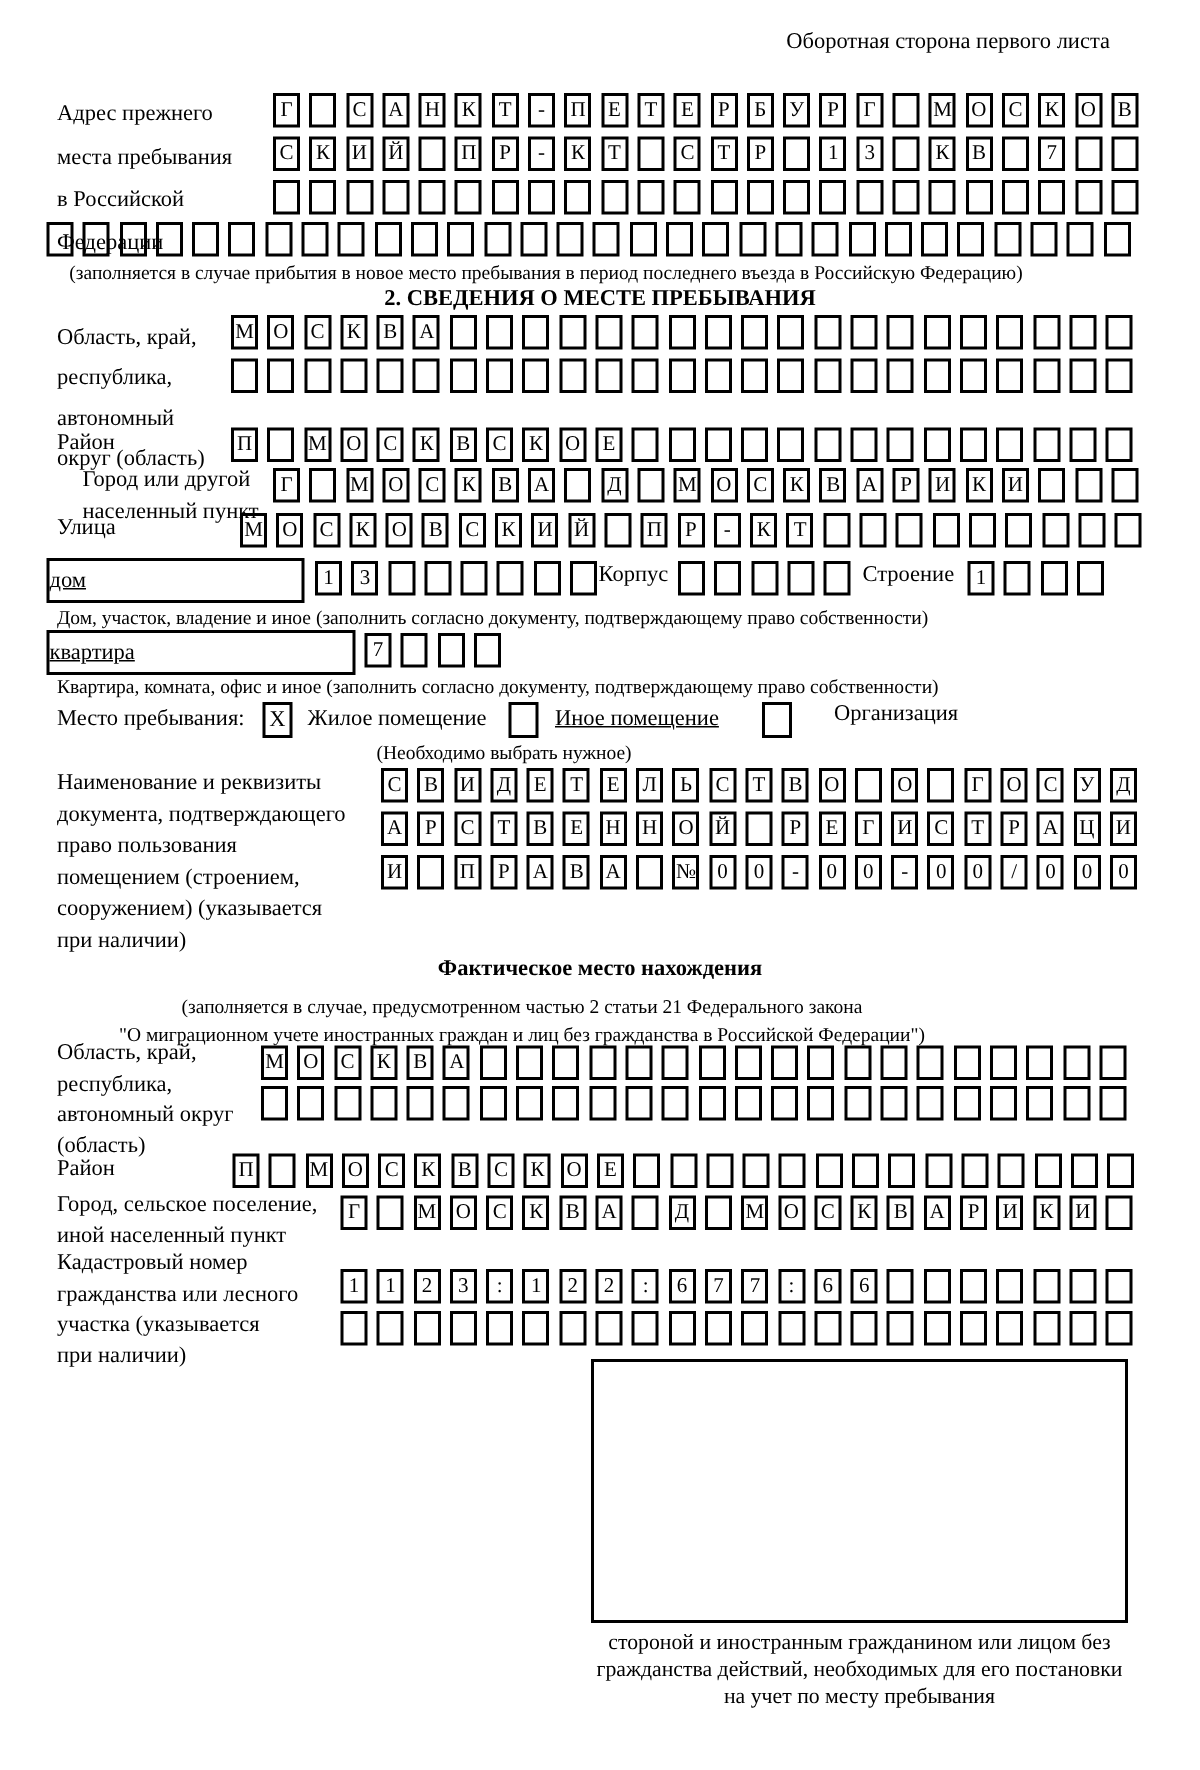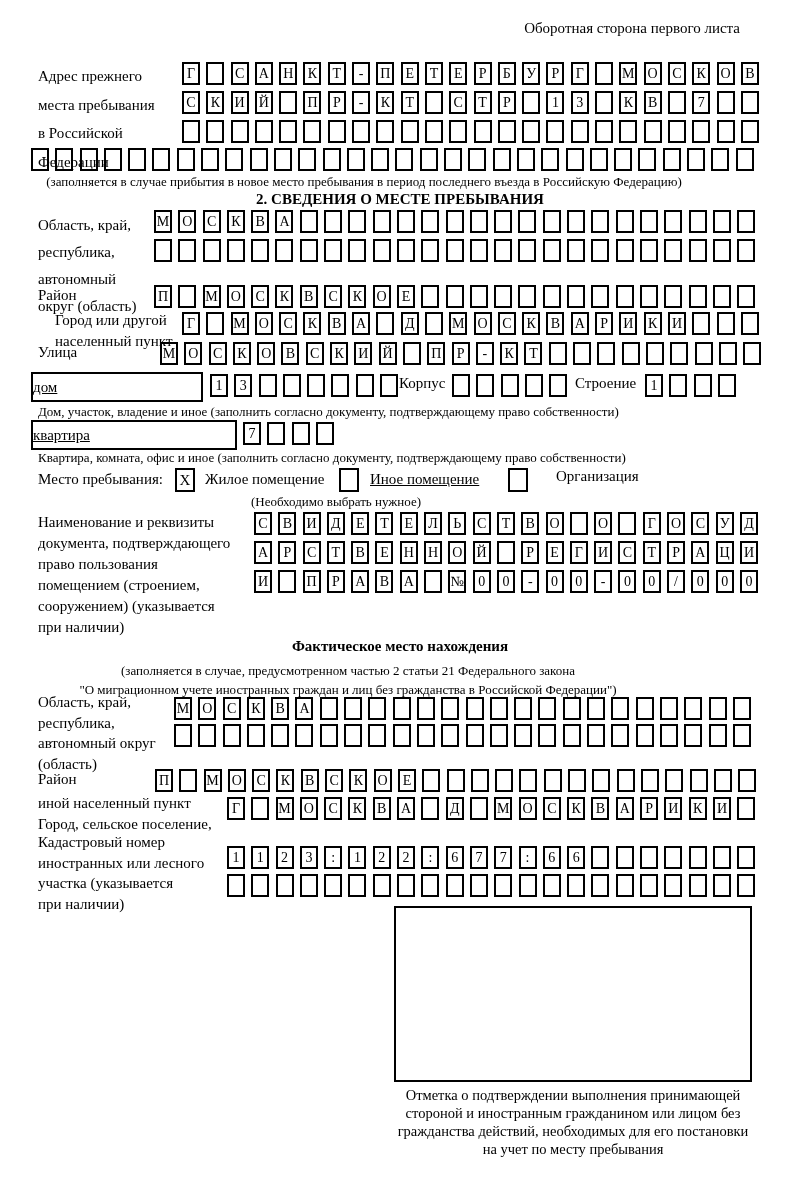--- a/index.html
+++ b/index.html
@@ -513,22 +513,22 @@
       <span class="cb"></span>
       <span class="cb"></span>
       <span class="cb"></span>
       <span class="cb"></span>
       <span class="cb"></span>
       <span class="cb"></span>
       <span class="cb"></span>
     </div>
 
   <div class="abs lab lh21" style="top:793px;left:38px;width:190px;">
+      <div>Город, сельское поселение,</div>
       <div>иной населенный пункт</div>
-      <div>Город, сельское поселение,</div>
     </div>
   <div class="abs row" style="top:797px;left:227px;">
       <span class="cb">Г</span>
       <span class="cb"></span>
       <span class="cb">М</span>
       <span class="cb">О</span>
       <span class="cb">С</span>
       <span class="cb">К</span>
       <span class="cb">В</span>
       <span class="cb">А</span>
@@ -543,21 +543,21 @@
       <span class="cb">А</span>
       <span class="cb">Р</span>
       <span class="cb">И</span>
       <span class="cb">К</span>
       <span class="cb">И</span>
       <span class="cb"></span>
     </div>
 
   <div class="abs lab lh205" style="top:832px;left:38px;width:180px;">
       <div>Кадастровый номер</div>
-      <div>иностранных или лесного</div>
+      <div>гражданства или лесного</div>
       <div>участка (указывается</div>
       <div>при наличии)</div>
     </div>
   <div class="abs row" style="top:846px;left:227px;">
       <span class="cb">1</span>
       <span class="cb">1</span>
       <span class="cb">2</span>
       <span class="cb">3</span>
       <span class="cb">:</span>
       <span class="cb">1</span>
@@ -598,19 +598,18 @@
       <span class="cb"></span>
       <span class="cb"></span>
       <span class="cb"></span>
       <span class="cb"></span>
       <span class="cb"></span>
       <span class="cb"></span>
     </div>
 
   <div class="abs stampbox" style="top:906px;left:394px;"></div>
   <div class="abs stampnote center" style="top:1086px;left:394px;width:358px;">
-      <div>Отметка о подтверждении выполнения принимающей</div>
       <div>стороной и иностранным гражданином или лицом без</div>
       <div>гражданства действий, необходимых для его постановки</div>
       <div>на учет по месту пребывания</div>
     </div>
 
 </div>
 
 </body></html>

